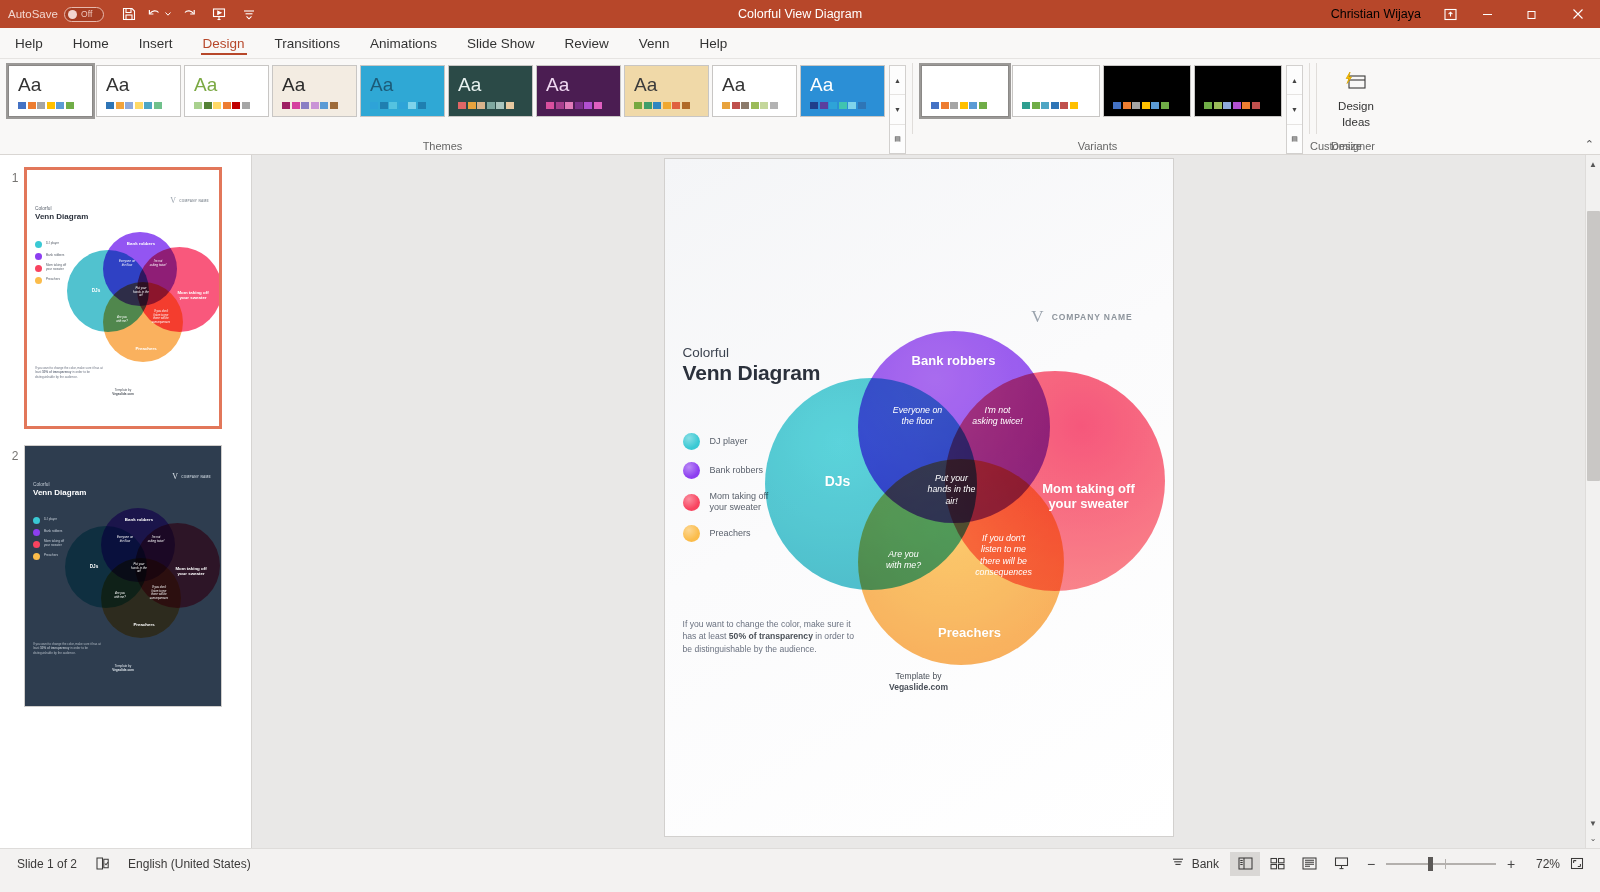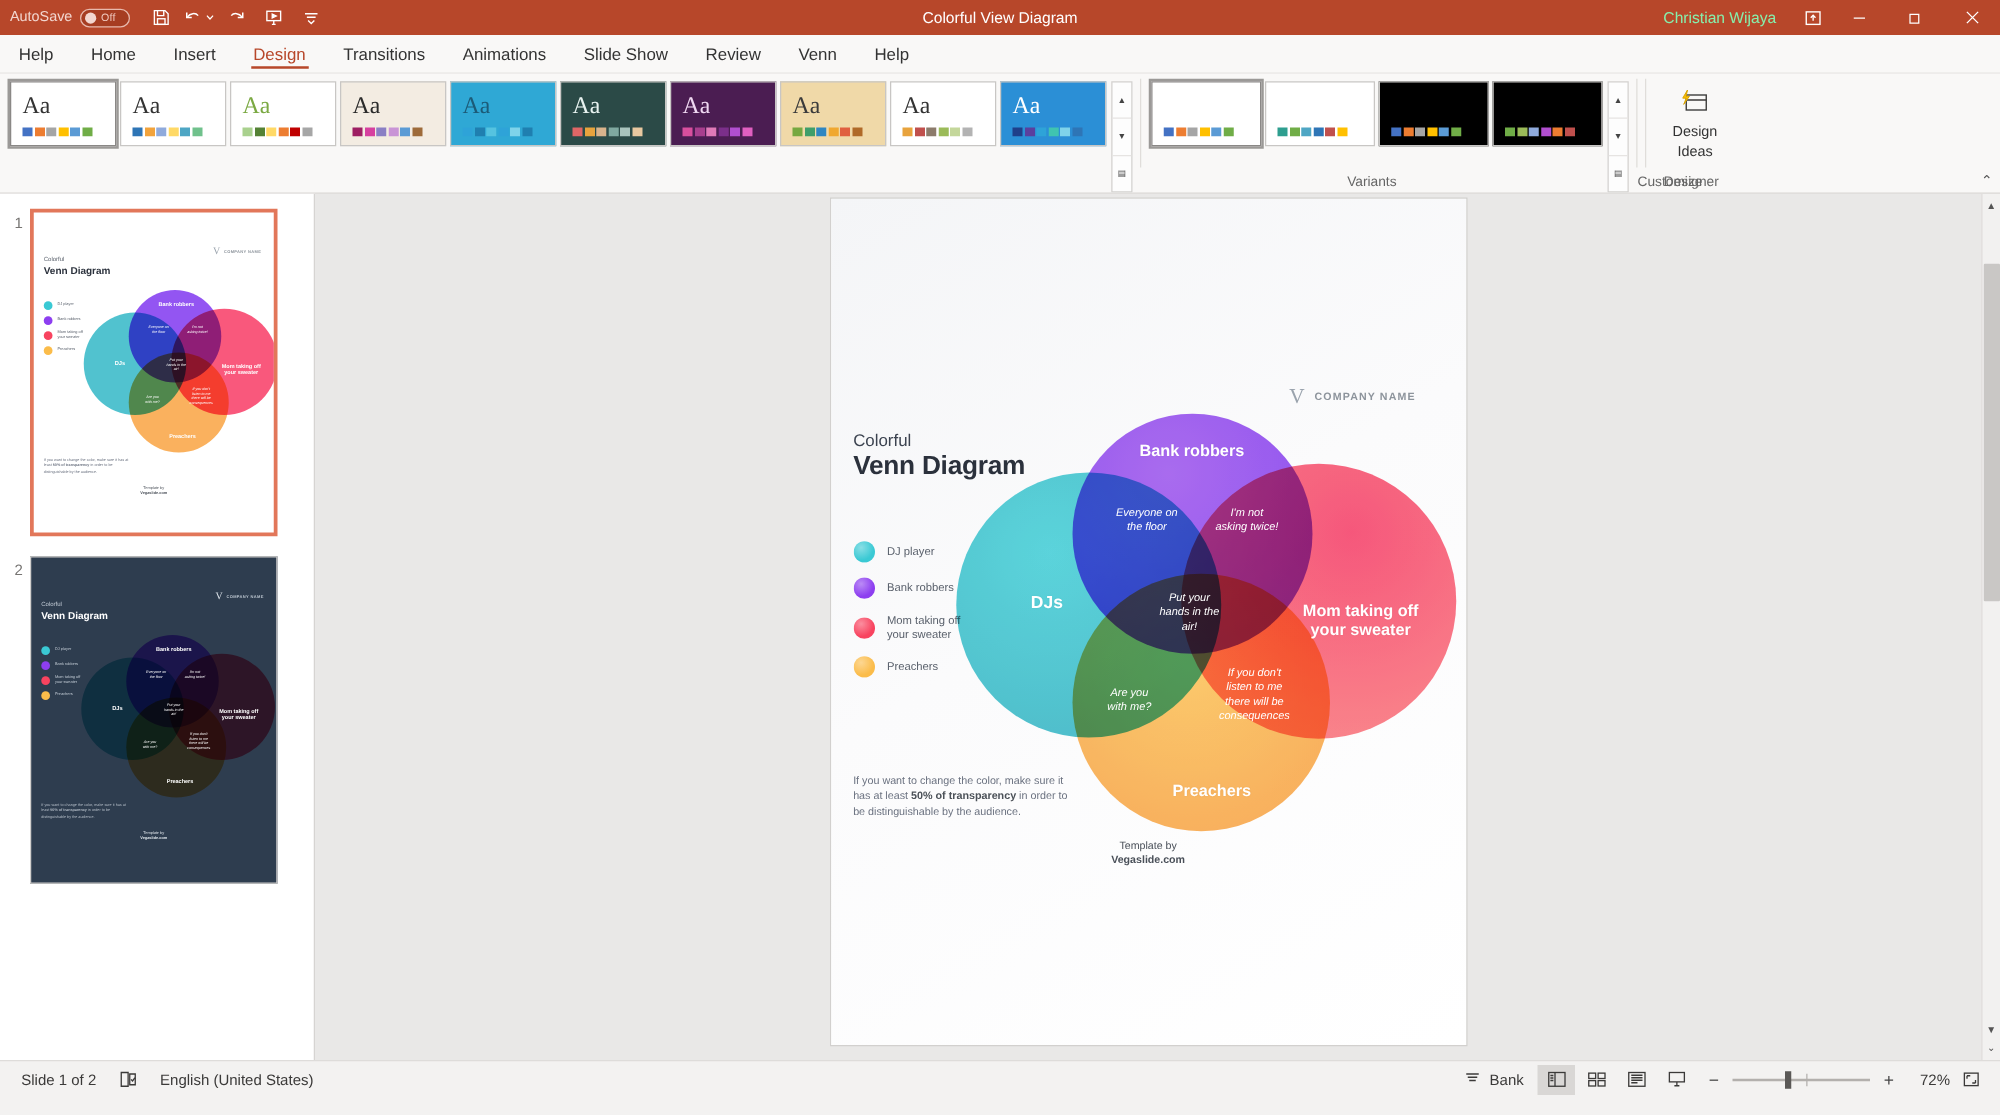--- a/index.html
+++ b/index.html
@@ -33,21 +33,21 @@
   .qat-btn {
     width: 30px; height: 26px; display: flex; align-items: center;
     justify-content: center; cursor: default;
   }
   .qat-btn svg { display: block; }
   .tb-title {
     position: absolute; left: 0; right: 0; text-align: center;
     font-size: 12.5px; color: #fff; pointer-events: none;
   }
   .tb-right { margin-left: auto; display: flex; align-items: center; height: 28px; }
-  .user-name { font-size: 12.5px; margin-right: 14px; color: #86efac; }
+  .user-name { font-size: 12.5px; margin-right: 14px; color: #000000; }
   .tb-icon-btn {
     width: 30px; height: 28px; display: flex; align-items: center;
     justify-content: center;
   }
   .win-btn {
     width: 45px; height: 28px; display: flex; align-items: center;
     justify-content: center; font-size: 13px; color: #fff;
   }
 
   
@@ -87,21 +87,21 @@
   
   .themes-group { padding: 6px 0 0 8px; }
   .theme-strip { display: flex; gap: 3px; align-items: flex-start; }
   .theme-card {
     width: 85px; height: 52px; border: 1px solid #c8c6c4; background: #fff;
     position: relative; overflow: hidden; cursor: default;
   }
   .theme-card.selected { outline: 2px solid #9b9997; outline-offset: 0px; border-color: #8a8886; }
   .theme-aa {
     position: absolute; left: 9px; top: 8px; font-size: 19px;
-    font-family: Liberation Serif, serif; color: #333;
+    font-family: Liberation Sans, sans-serif; color: #333;
   }
   .swatches { position: absolute; bottom: 7px; left: 9px; display: flex; gap: 1.5px; }
   .swatches i { display: block; width: 8px; height: 7px; }
   .gal-scroll {
     width: 17px; margin: 6px 6px 0 4px; display: flex; flex-direction: column;
     border: 1px solid #d2d0ce; background: #fdfdfd;
   }
   .gal-scroll div {
     flex: 1; display: flex; align-items: center; justify-content: center;
     font-size: 7px; color: #444; border-bottom: 1px solid #e6e4e2;
@@ -457,20 +457,21 @@
           <div class="swatches">
             <i style="background: rgb(31, 63, 138);"></i>
             <i style="background: rgb(91, 63, 158);"></i>
             <i style="background: rgb(46, 163, 216);"></i>
             <i style="background: rgb(64, 196, 176);"></i>
             <i style="background: rgb(127, 211, 234);"></i>
             <i style="background: rgb(46, 117, 182);"></i>
           </div>
         </div>
       </div>
+    <div class="group-label">Themes</div>
   </div>
   <div class="gal-scroll">
     <div>▲</div>
     <div>▼</div>
     <div>▤</div>
   </div>
 
   <div class="group-sep"></div>
 
   <div class="ribbon-group variants-group">

